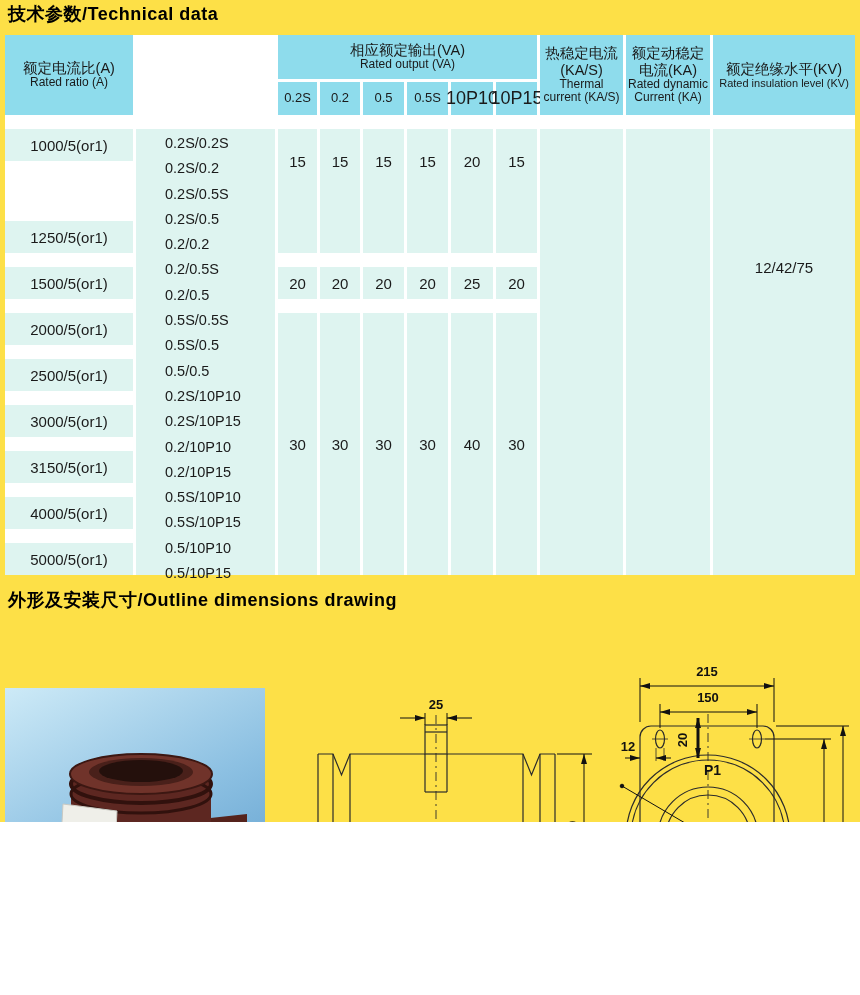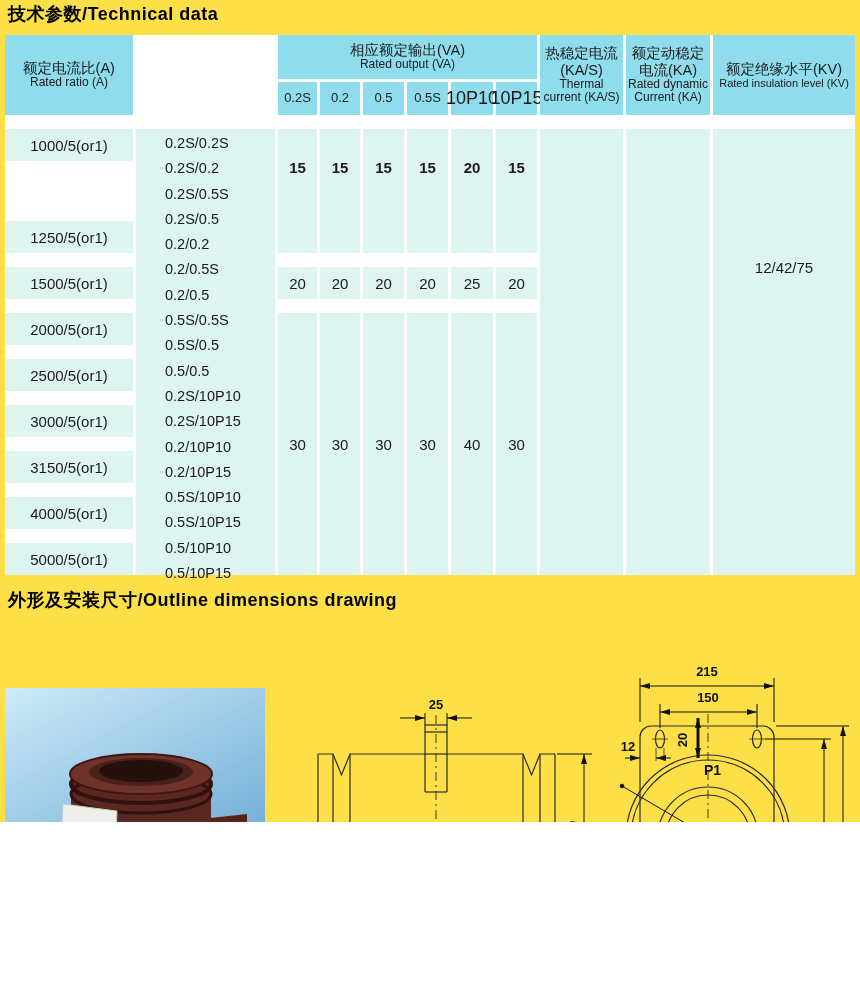--- a/index.html
+++ b/index.html
@@ -18,21 +18,21 @@
     gap:3px;background:#fff;
   }
   .hd{background:#8edcec;display:flex;flex-direction:column;align-items:center;justify-content:center;text-align:center;line-height:1.12;}
   .hd .zh{font-size:14.5px;}
   .hd .en{font-size:12px;}
   .hd .en.small{font-size:11px;}
   .bd{background:#def4f0;margin-top:11px;}
   .c-ratio{display:flex;align-items:center;justify-content:center;font-size:15px;}
   .c-acc{padding:2px 12px 0 29px;font-size:14.5px;line-height:25.3px;}
   .c-out{display:flex;align-items:center;justify-content:center;font-size:15px;}
-  .c-out.top{align-items:flex-start;padding-top:30px;font-weight:bold;}
+  .c-out.top{align-items:flex-start;padding-top:24px;}
   .c-ins{display:flex;justify-content:center;align-items:flex-start;padding-top:130px;font-size:15px;}
 
   
   .photo{position:absolute;left:5px;top:688px;width:260px;height:297px;}
   .sideview{position:absolute;left:300px;top:687px;width:312px;height:308px;}
   .frontview{position:absolute;left:615px;top:658px;width:245px;height:337px;}
   svg text.dim{font-family:"Liberation Sans","DejaVu Sans",sans-serif;font-weight:700;font-size:13px;fill:#111;}
   svg text.dimlabel{font-family:"Liberation Sans","DejaVu Sans",sans-serif;font-weight:700;font-size:14px;fill:#111;}
 </style>
 </head>

